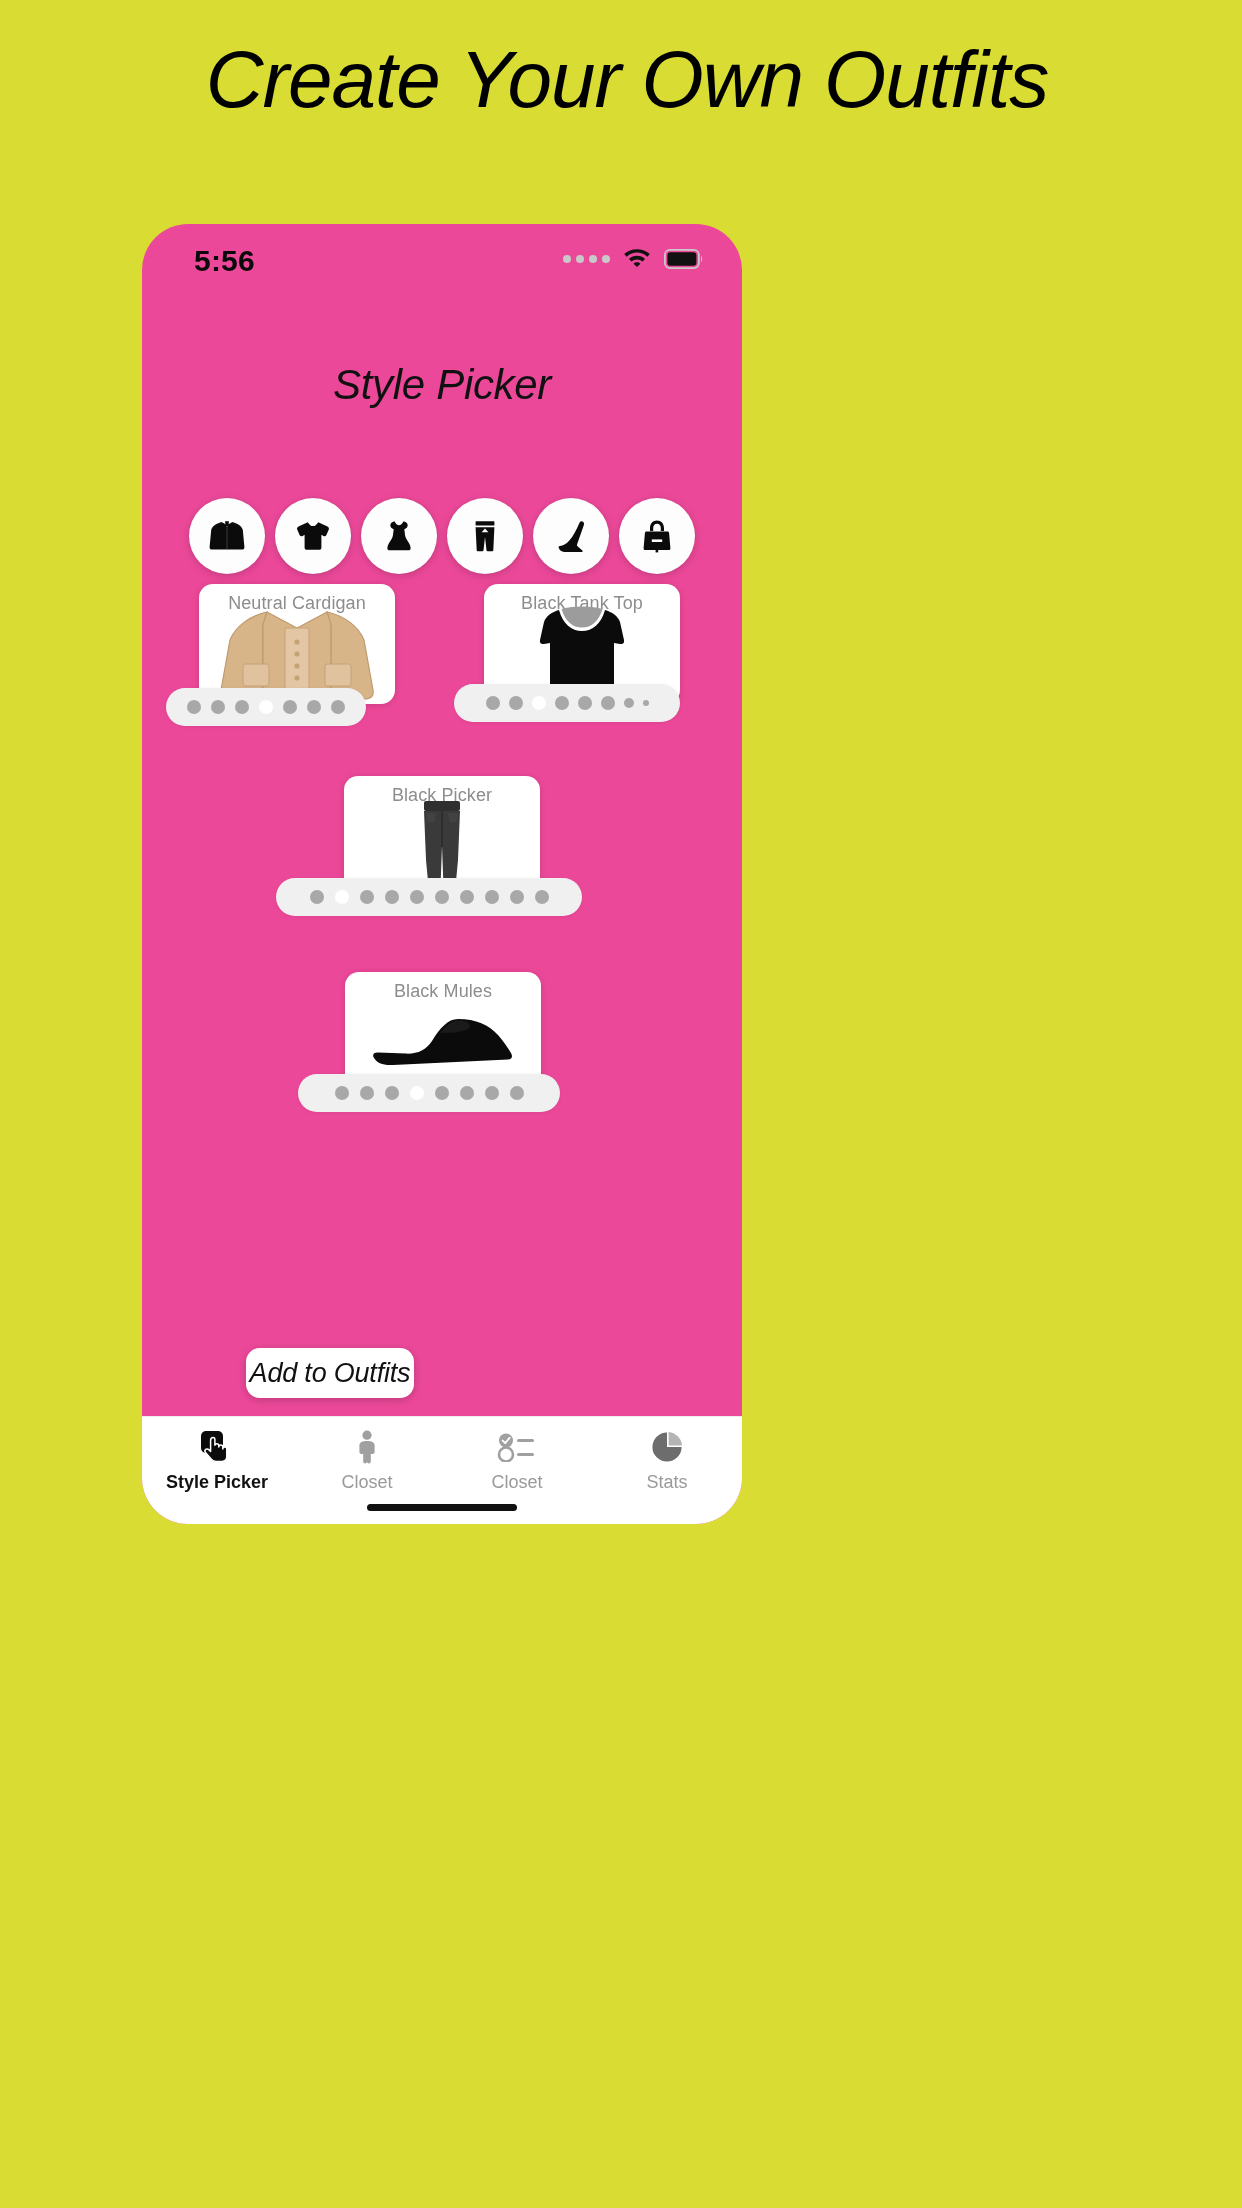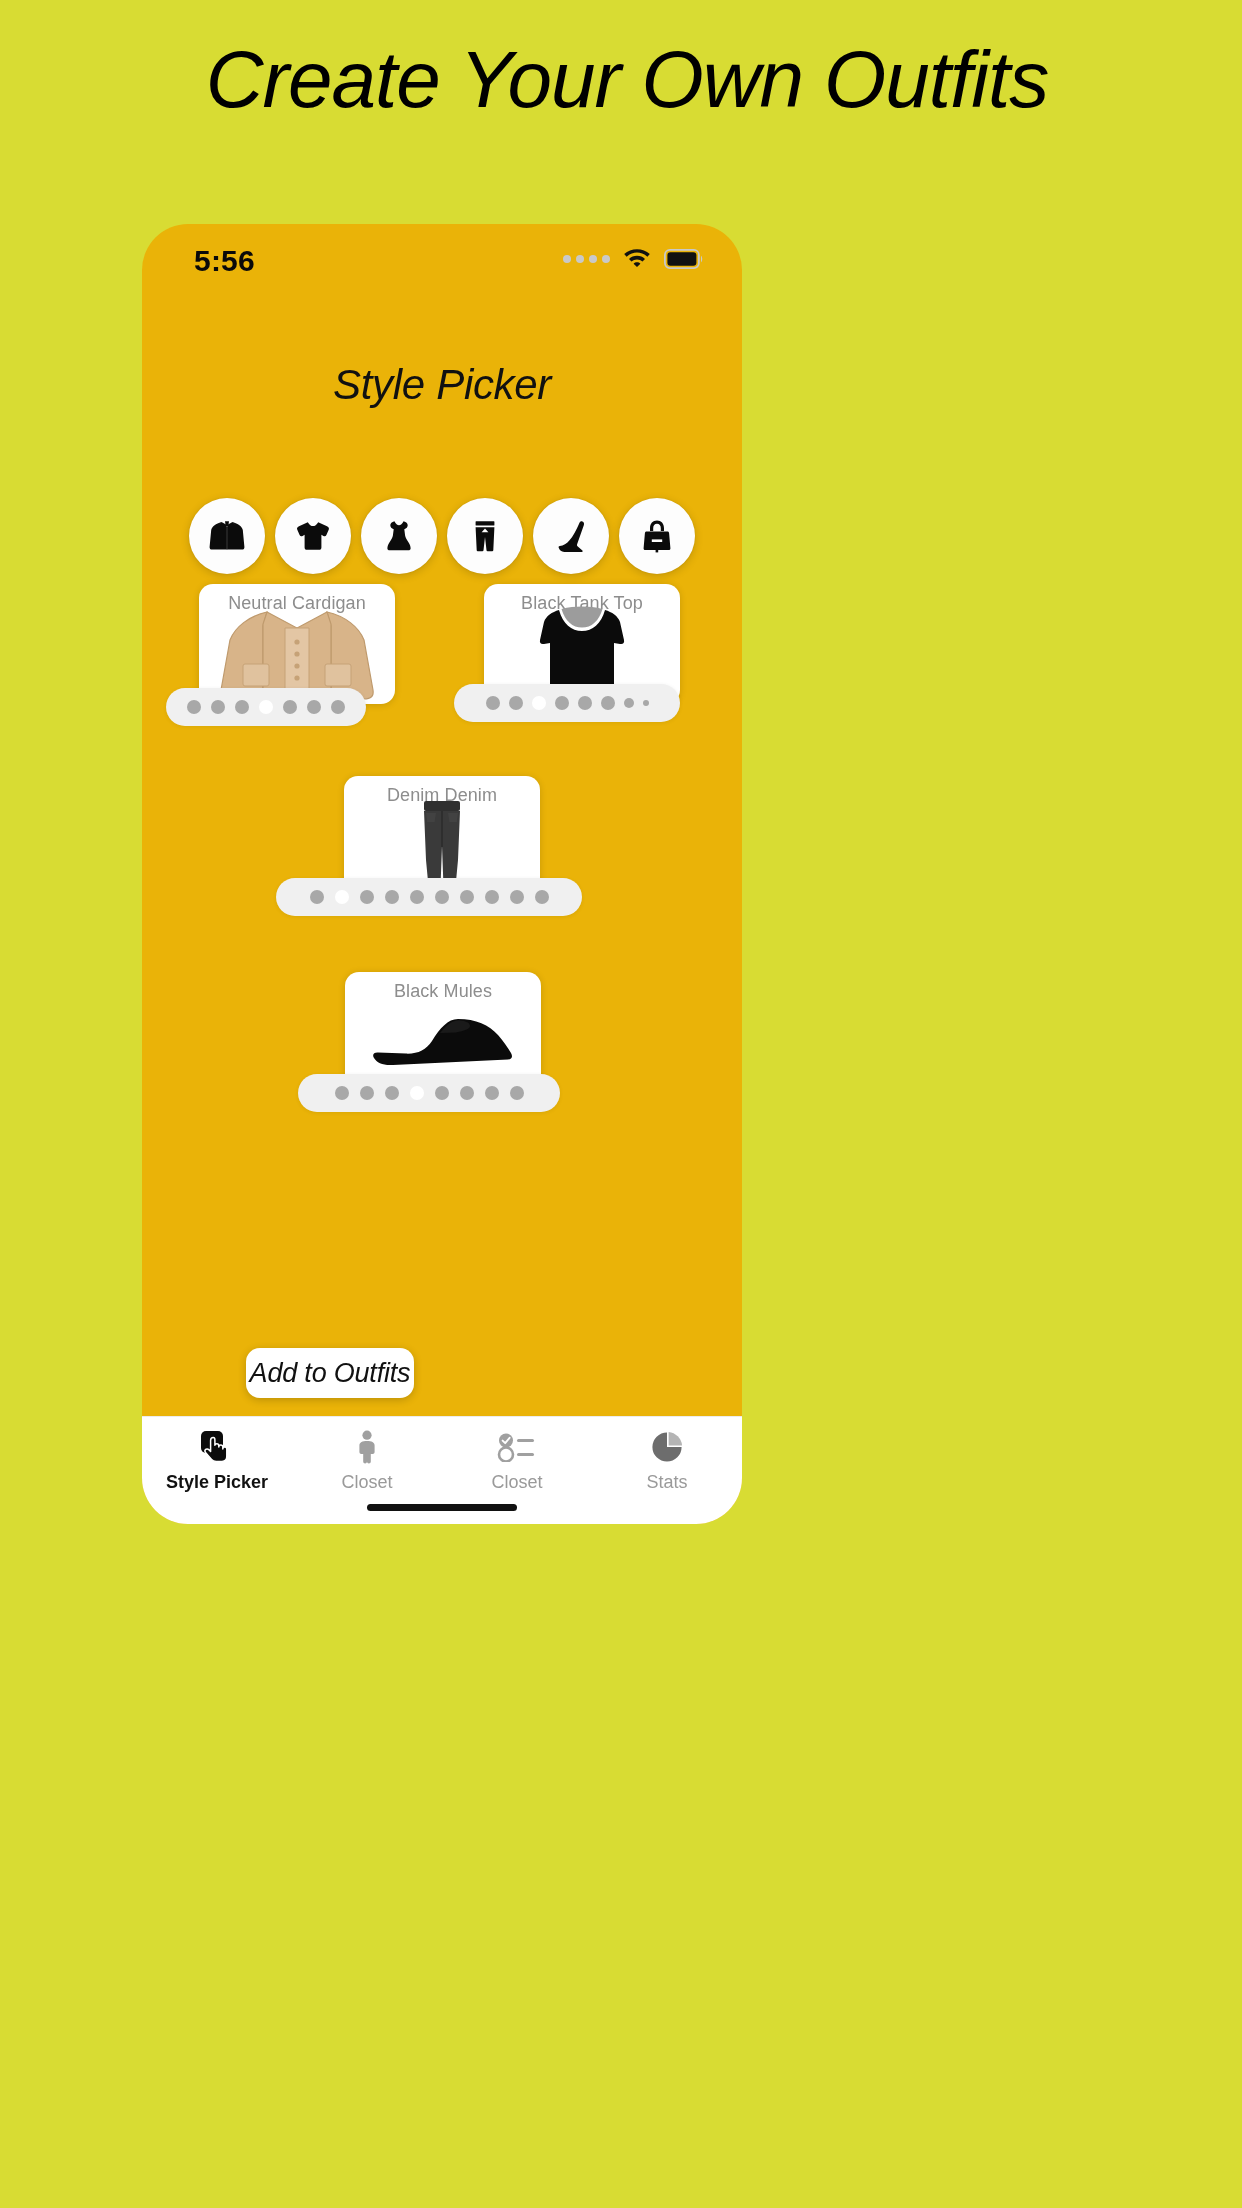--- a/index.html
+++ b/index.html
@@ -22,21 +22,21 @@
     letter-spacing: -1px;
     color: #000;
     padding-left: 12px;
   }
 
   
   #phone-frame {
     position: absolute;
     left: 142px; top: 224px;
     width: 600px; height: 1300px;
-    background: #eab308;
+    background: #ec4899;
     border-radius: 46px;
     overflow: hidden;
   }
 
   
   #status-bar {
     position: absolute; top: 0; left: 0;
     width: 600px; height: 74px;
   }
   #status-time {
@@ -290,21 +290,21 @@
       <i></i>
       <i class="active"></i>
       <i></i>
       <i></i>
       <i></i>
     </div>
   </div>
 
   <div class="item-block" style="left:134px; top:552px; width:332px; height:150px;">
     <div class="item-card" style="position:absolute; left:68px; top:0; width:196px; height:120px;">
-      <div class="item-title">Denim Denim</div>
+      <div class="item-title">Black Picker</div>
       <div class="item-art">
         <svg width="74" height="94" viewBox="0 0 74 94">
           <rect x="19" y="1" width="36" height="10" rx="2" fill="#2f2f2f"></rect>
           <path d="M19 11 L55 11 L53 60 L50 92 C50 93.4 49.2 94 47.8 94 L41 94 C39.6 94 38.8 93.4 38.7 92 L37 46 L35.3 92 C35.2 93.4 34.4 94 33 94 L26.2 94 C24.8 94 24 93.4 24 92 L21 60 Z" fill="#3a3a3a"></path>
           <path d="M21 13 L31 13 L29.6 22 L22.2 22 Z" fill="#424242"></path>
           <path d="M43 13 L53 13 L51.8 22 L44.4 22 Z" fill="#424242"></path>
           <rect x="36.2" y="11" width="1.6" height="36" fill="#2c2c2c"></rect>
         </svg>
       </div>
     </div>

